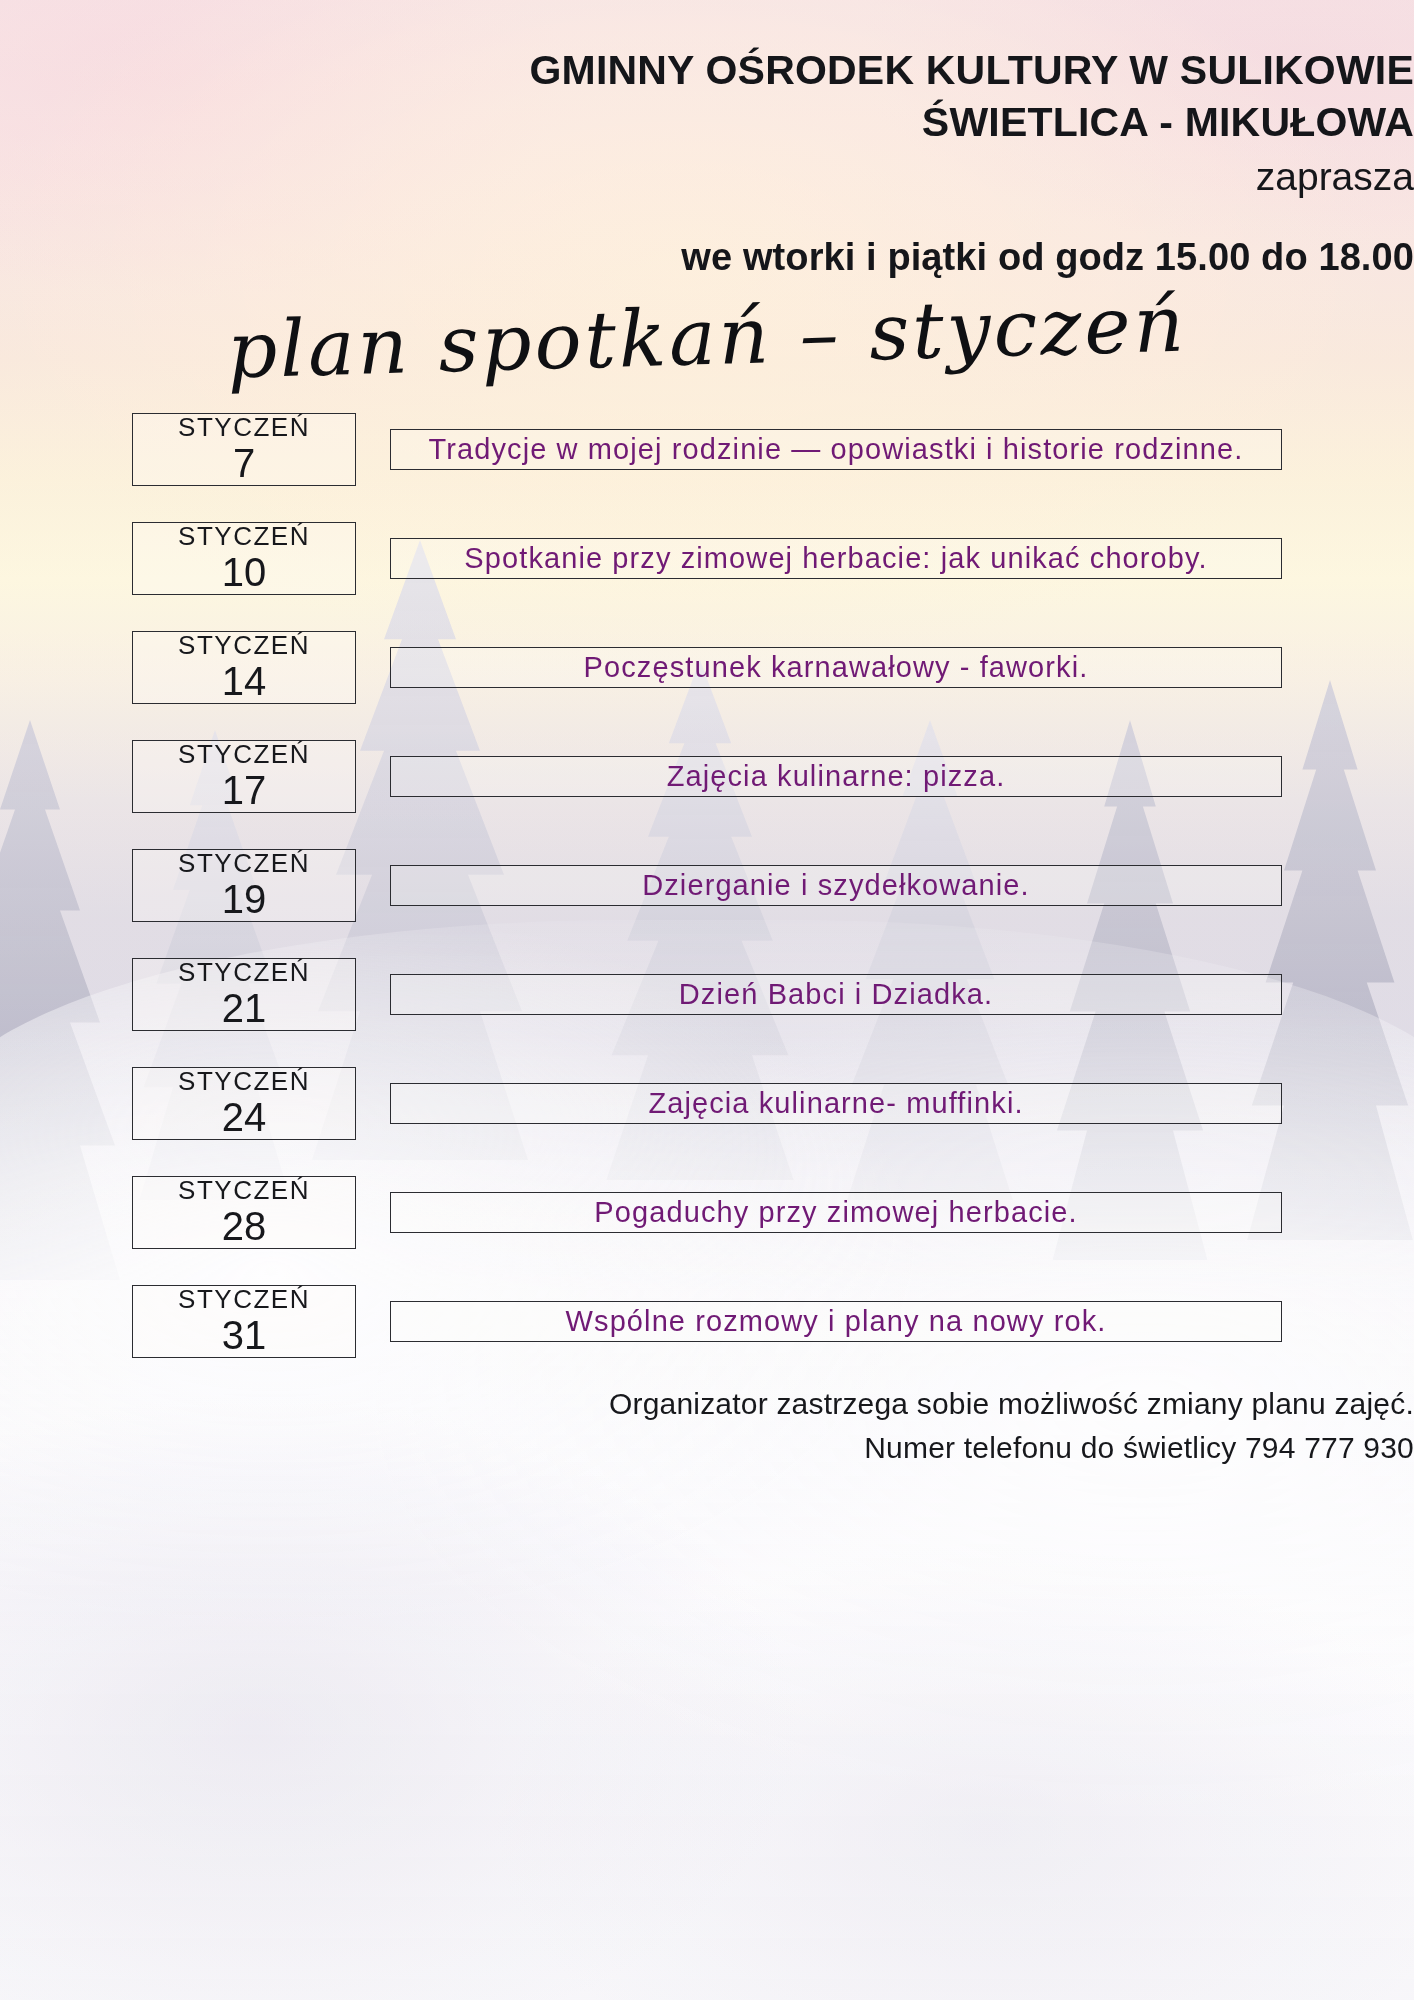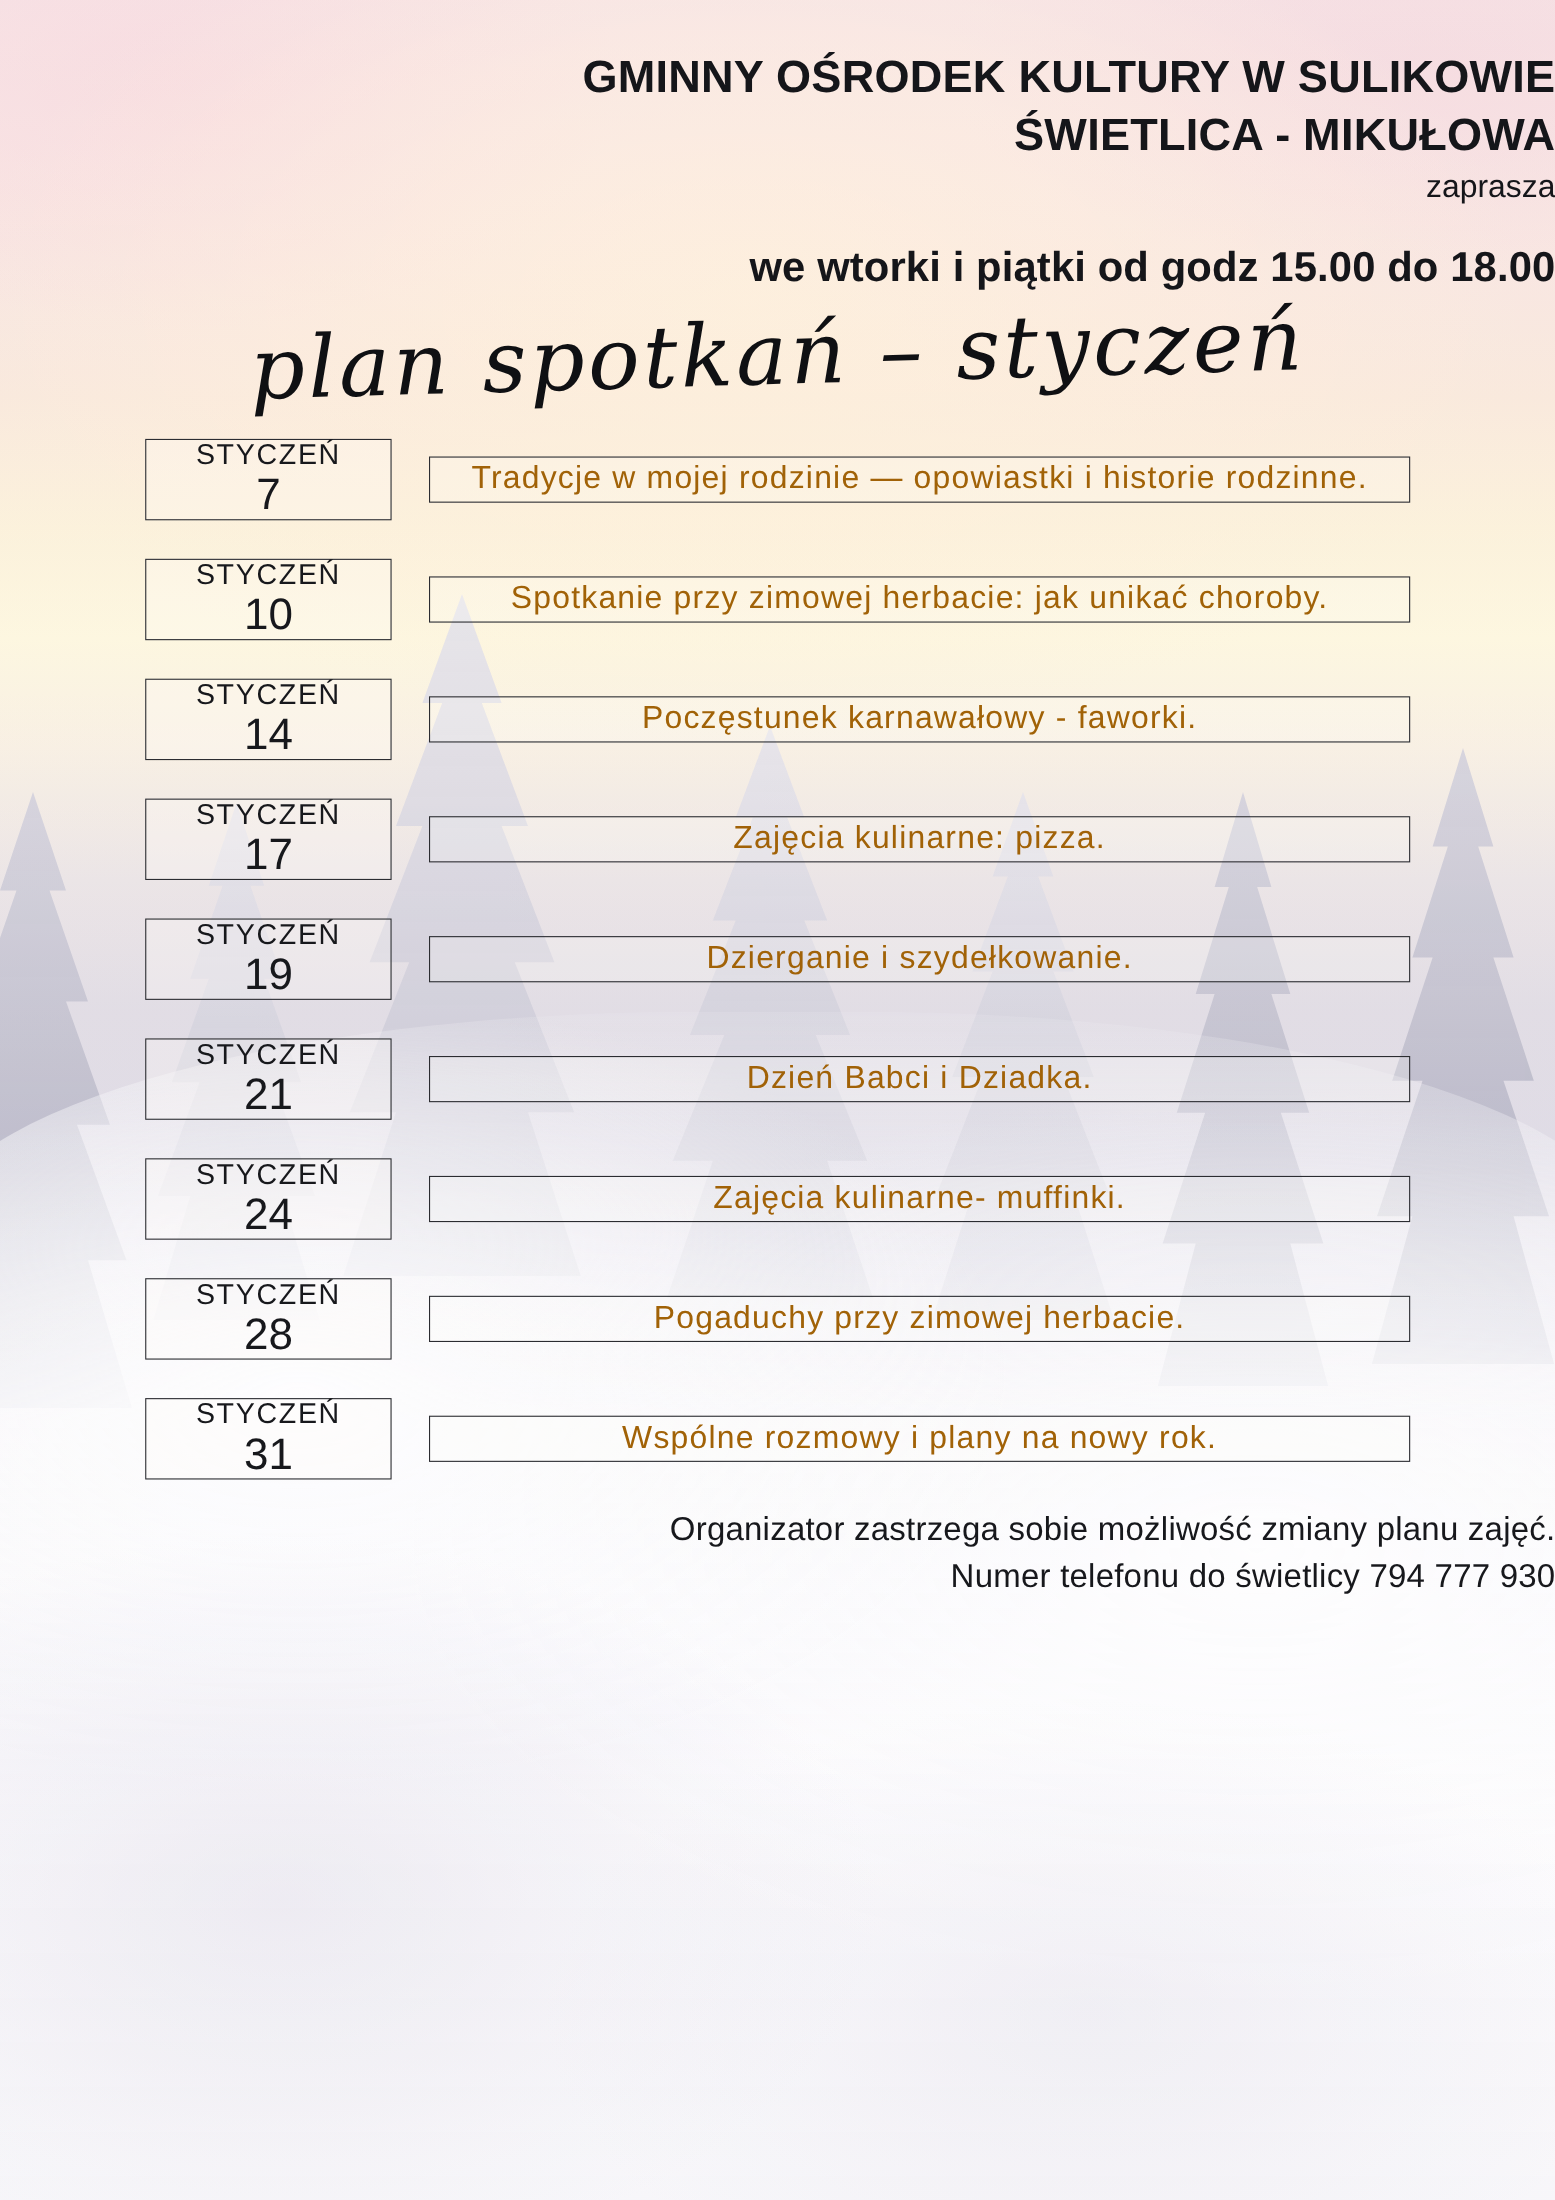--- a/index.html
+++ b/index.html
@@ -112,21 +112,21 @@
     padding-top: 44px;
   }
   .headline-1, .headline-2 {
     font-weight: bold;
     font-size: 41px;
     letter-spacing: 0.2px;
     color: #15161a;
     line-height: 1.28;
   }
   .headline-3 {
-    font-size: 29px;
+    font-size: 39px;
     color: #15161a;
     line-height: 1.35;
     margin-top: 2px;
   }
   .headline-4 {
     font-weight: bold;
     font-size: 38px;
     color: #15161a;
     margin-top: 32px;
     letter-spacing: 0.1px;
@@ -183,21 +183,21 @@
     background: rgba(255,253,250,0.22);
     display: flex;
     align-items: center;
     justify-content: center;
     text-align: center;
     padding: 0 22px;
   }
   .desc-text {
     font-size: 29px;
     letter-spacing: 1.1px;
-    color: #a16207;
+    color: #701a75;
     line-height: 1.35;
   }
 
   .footer {
     text-align: right;
     margin-top: 12px;
   }
   .footer div {
     font-size: 30px;
     color: #17181c;

